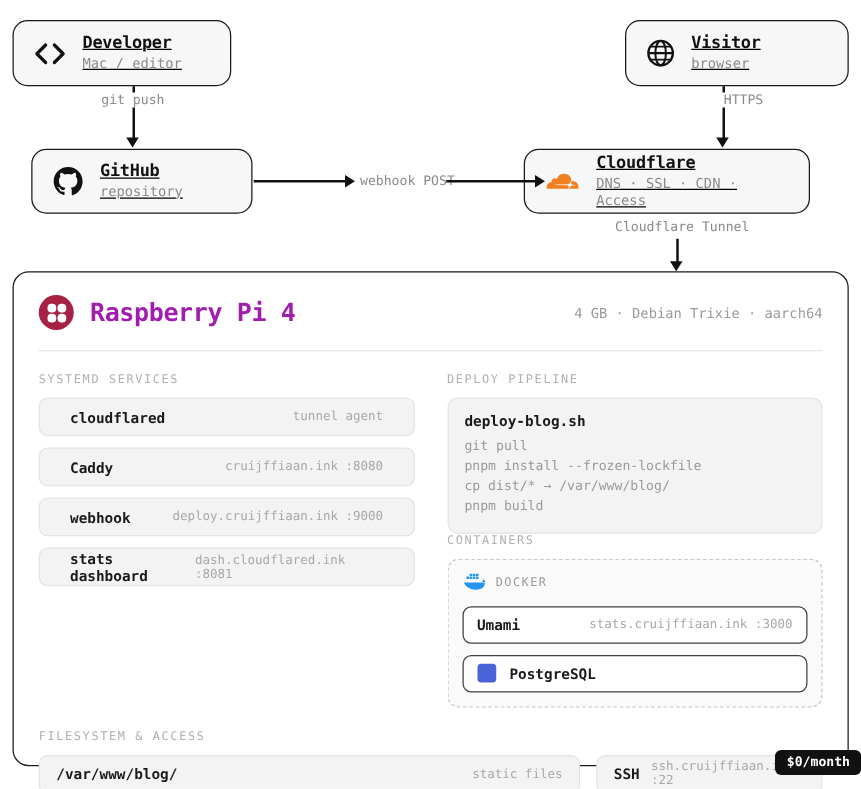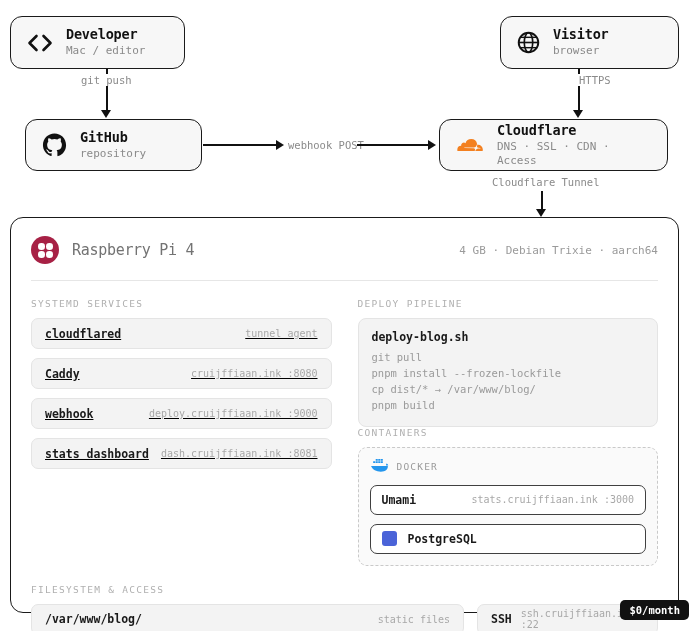--- a/index.html
+++ b/index.html
@@ -14,34 +14,35 @@
   
   .node {
     position: absolute;
     background: #f7f7f7;
     border: 1.6px solid #1a1a1a;
     border-radius: 12px;
     display: flex;
     align-items: center;
     gap: 13px;
     padding: 12px 16px;
+    text-decoration: underline;
   }
   .node-icon { flex: 0 0 auto; display: flex; align-items: center; justify-content: center; }
   .node-text { display: flex; flex-direction: column; gap: 1px; }
   .node-title {
     font-size: 13.5px; font-weight: bold; color: #111; letter-spacing: -0.2px;
     line-height: 1.25;
   }
   .node-sub { font-size: 11px; color: #8a8a8a; line-height: 1.3; }
 
   
   #node-developer { left: 10px;  top: 16px;  width: 175px; height: 53px; }
   #node-visitor   { left: 500px; top: 16px;  width: 179px; height: 53px; }
   #node-github    { left: 25px;  top: 119px; width: 177px; height: 52px; }
-  #node-cloudflare{ left: 439px; top: 119px; width: 229px; height: 52px; }
+  #node-cloudflare{ left: 419px; top: 119px; width: 229px; height: 52px; }
 
   
   .vline { position: absolute; width: 1.6px; background: #111; }
   .hline { position: absolute; height: 1.6px; background: #111; }
   .arrow-down {
     position: absolute; width: 0; height: 0;
     border-left: 5px solid transparent;
     border-right: 5px solid transparent;
     border-top: 8px solid #111;
   }
@@ -72,38 +73,38 @@
     background: #a72145; position: relative; flex: 0 0 auto;
   }
   .pi-badge i {
     position: absolute; background: #fff; border-radius: 50%;
     width: 6.5px; height: 6.5px;
   }
   .pi-badge i:nth-child(1){ left: 7px;  top: 7px; }
   .pi-badge i:nth-child(2){ left: 15px; top: 7px; }
   .pi-badge i:nth-child(3){ left: 7px;  top: 15px; }
   .pi-badge i:nth-child(4){ left: 15px; top: 15px; }
-  .pi-title { font-size: 15px; font-weight: normal; color: #737373; letter-spacing: -0.3px; }
+  .pi-title { font-size: 20px; font-weight: bold; color: #a21caf; letter-spacing: -0.3px; }
   .pi-specs { font-size: 11px; color: #9a9a9a; }
 
   .pi-divider { height: 1px; background: #e6e6e6; margin: 16px 0 0 0; }
 
   .section-label {
     font-size: 9.5px; color: #b0b0b0; letter-spacing: 1.3px; text-transform: uppercase;
   }
 
   .pi-cols { display: flex; gap: 26px; margin-top: 17px; }
   .col-left { width: 310px; }
   .col-right { width: 310px; }
 
   
   .row {
     display: flex; align-items: center; justify-content: space-between;
     background: #f3f3f3; border: 1px solid #e4e4e4; border-radius: 7px;
-    height: 31px; padding: 0 13px; margin-top: 9px; text-decoration: underline;
+    height: 31px; padding: 0 24px; margin-top: 9px;
   }
   .row-name { font-size: 11.5px; font-weight: bold; color: #1a1a1a; }
   .row-meta { font-size: 10px; color: #a8a8a8; }
 
   
   .script-box {
     background: #f3f3f3; border: 1px solid #e4e4e4; border-radius: 8px;
     padding: 11px 13px 12px 13px; margin-top: 9px;
   }
   .script-title { font-size: 11.5px; font-weight: bold; color: #1a1a1a; margin-bottom: 6px; }
@@ -254,21 +255,21 @@
         <div class="row">
           <span class="row-name">Caddy</span>
           <span class="row-meta">cruijffiaan.ink :8080</span>
         </div>
         <div class="row">
           <span class="row-name">webhook</span>
           <span class="row-meta">deploy.cruijffiaan.ink :9000</span>
         </div>
         <div class="row">
           <span class="row-name">stats dashboard</span>
-          <span class="row-meta">dash.cruijffiaan.ink :8081</span>
+          <span class="row-meta">dash.cloudflared.ink :8081</span>
         </div>
       </div>
 
       <div class="col-right">
         <div class="section-label">DEPLOY PIPELINE</div>
 
         <div class="script-box">
           <div class="script-title">deploy-blog.sh</div>
           <div class="script-line">git pull</div>
           <div class="script-line">pnpm install --frozen-lockfile</div>

